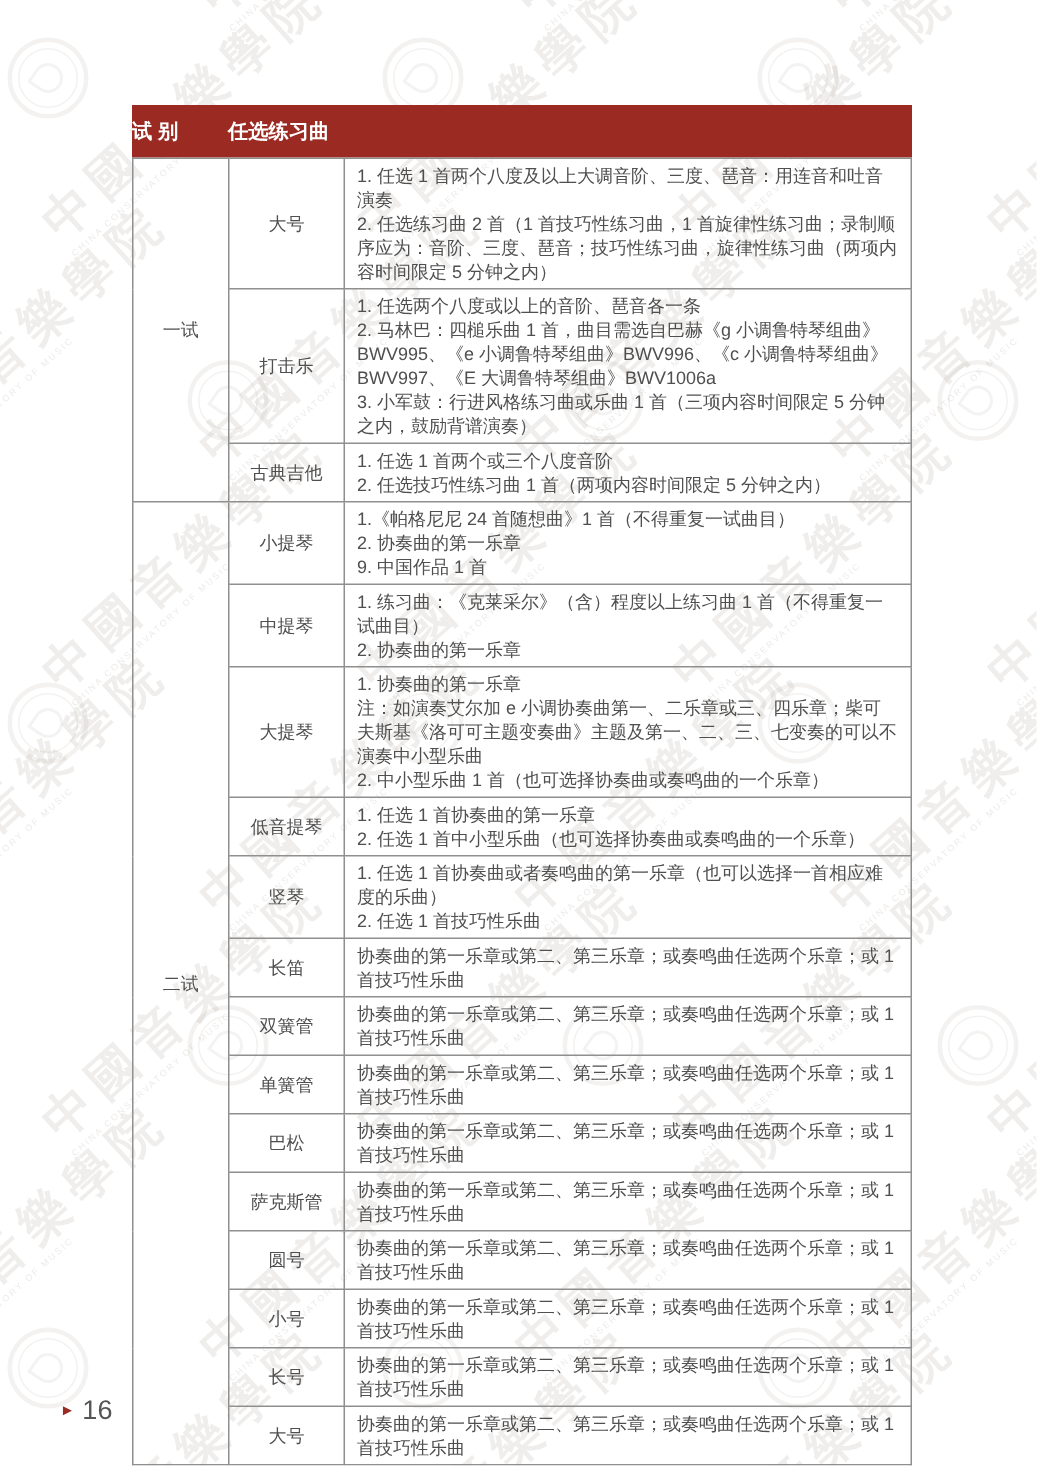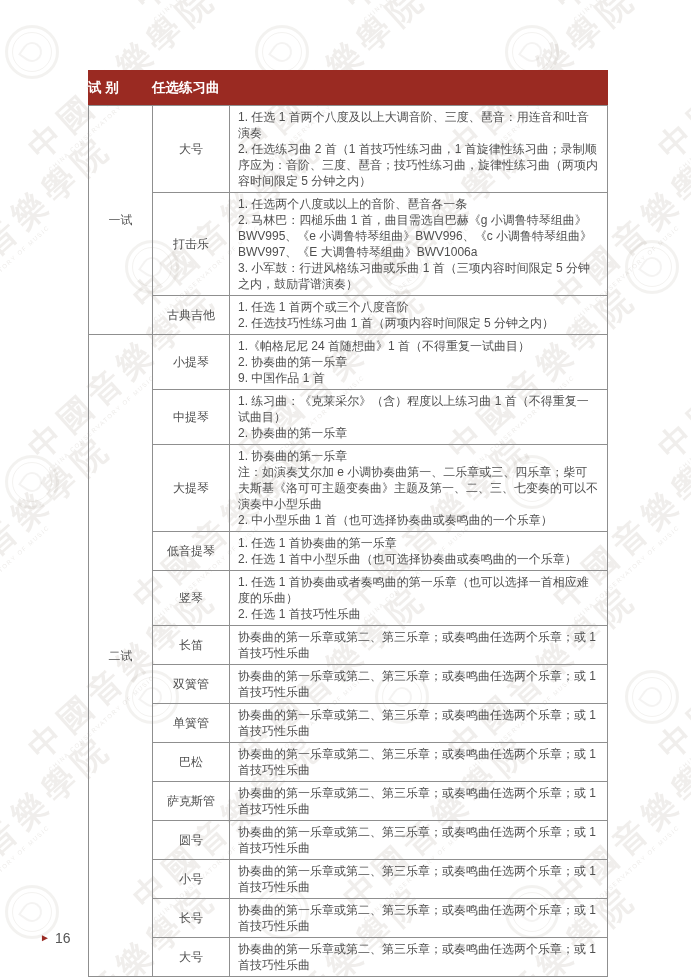--- a/index.html
+++ b/index.html
@@ -44,21 +44,21 @@
     vertical-align:middle;
   }
   td.col-round{width:64px;text-align:center;font-size:12.5px;color:#5a5a5a;}
   td.col-subject{width:77px;text-align:center;font-size:12.5px;color:#5a5a5a;}
   td.col-content{padding:3px 8px;white-space:pre-line;text-align:left;}
   table.exam tr td:first-child{border-left-color:var(--border);}
 
   
   .footer{position:absolute;left:40px;top:930px;z-index:1;display:flex;align-items:center;gap:5px;}
   .pg-arrow{color:var(--accent);font-size:10px;line-height:1;}
-  .pg-num{font-size:14px;color:#555;}
+  .pg-num{font-size:18px;color:#555;}
 </style>
 </head>
 <body>
 
 <div class="page">
 
   <div class="wm-layer">
       <div class="wm-unit" style="left: -70px; top: -20px;">
         <div class="wm-cn">中國音樂學院</div>
         <div class="wm-en">CHINA CONSERVATORY OF MUSIC</div>

